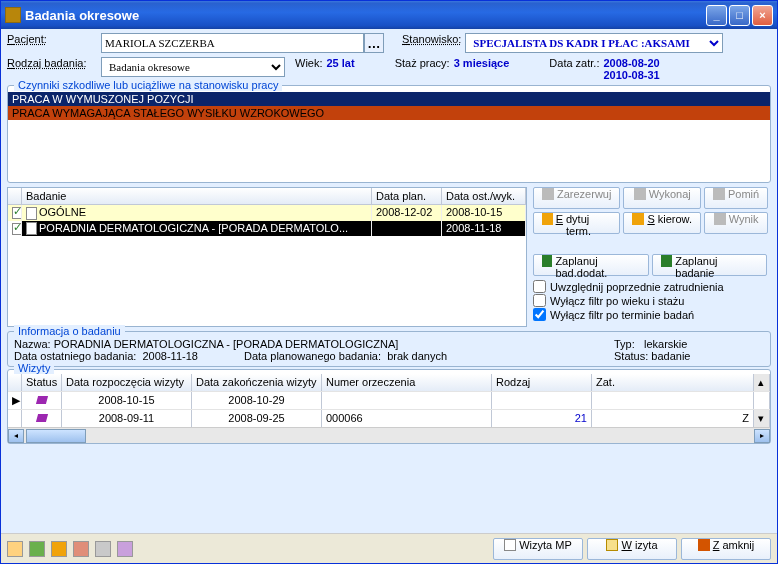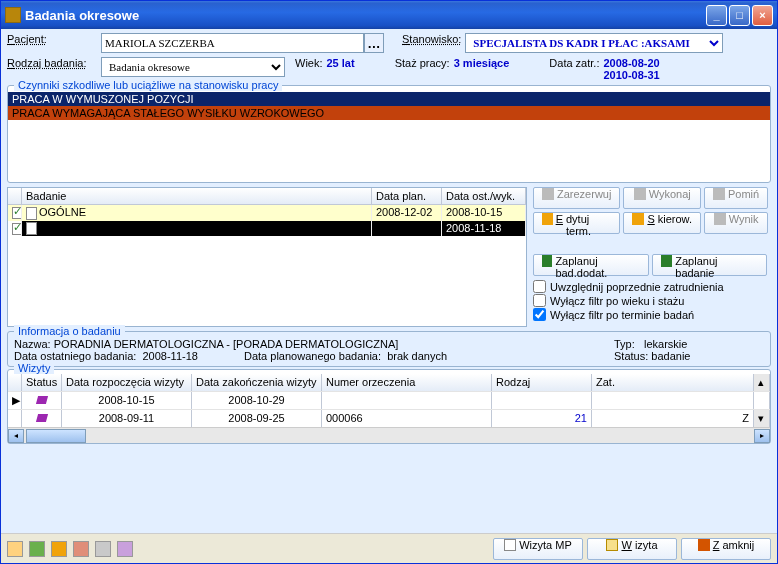--- a/index.html
+++ b/index.html
@@ -116,21 +116,21 @@
           <div class="gh" style="width:84px">Data ost./wyk.</div>
         </div>
         <div class="grid-row yellow">
           <div class="gc" style="width:14px"><span class="chk on"></span></div>
           <div class="gc" style="flex:1"><span class="doc-icon"></span><span>OGÓLNE</span></div>
           <div class="gc" style="width:70px">2008-12-02</div>
           <div class="gc" style="width:84px">2008-10-15</div>
         </div>
         <div class="grid-row dark">
           <div class="gc" style="width:14px;background:#fff"><span class="chk on"></span></div>
-          <div class="gc" style="flex:1"><span class="doc-icon"></span></div>
+          <div class="gc" style="flex:1"><span class="doc-icon"></span><span>PORADNIA DERMATOLOGICZNA - [PORADA DERMATOLO...</span></div>
           <div class="gc" style="width:70px"></div>
           <div class="gc" style="width:84px">2008-11-18</div>
         </div>
         <div style="height:90px"></div>
       </div>
 
       <div style="width:238px">
         <div class="side-btns">
           <div class="btn dis">
               <span class="bi" style="background:#bbb"></span>

